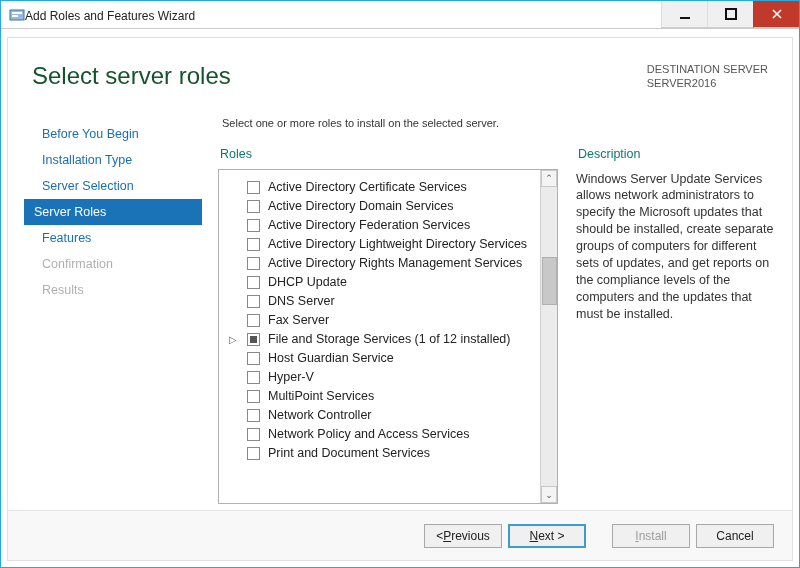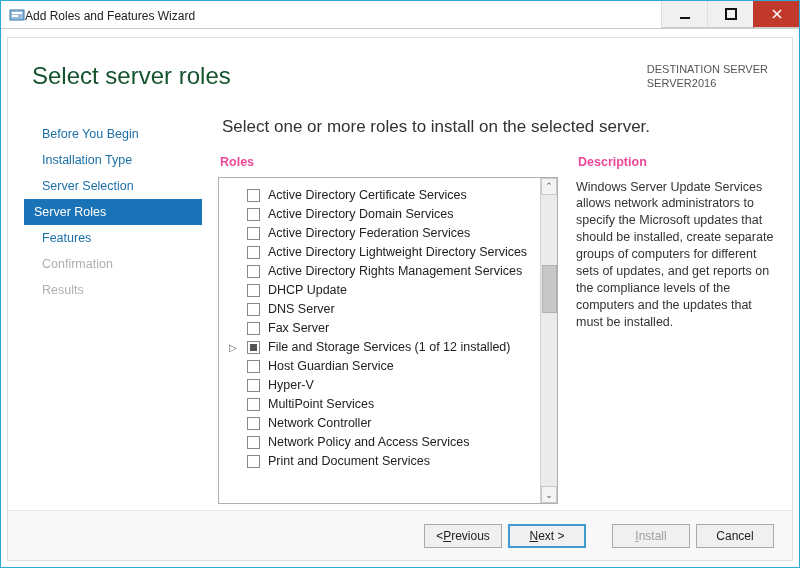--- a/index.html
+++ b/index.html
@@ -23,24 +23,24 @@
   .page-title { font-size: 24px; font-weight: 300; color: #14532d; }
   .dest { font-size: 11px; color: #555; line-height: 1.3; }
 
   .body-row { flex:1; display:flex; padding: 20px 18px 6px 24px; gap: 16px; overflow:hidden;}
   .nav { width: 170px; padding-top: 4px; }
   .nav-item { font-size: 12.5px; padding: 6px 10px; color: #1b6fa8; }
   .nav-item.active { background: #1a73b7; color: #ffffff; position:relative; margin-left:-8px; }
   .nav-item.disabled { color: #b0b0b0; }
 
   .main { flex:1; display:flex; flex-direction:column; }
-  .instruction { font-size: 17px; color: #333; margin-bottom: 18px; padding-left: 4px;}
+  .instruction { font-size: 11px; color: #333; margin-bottom: 18px; padding-left: 4px;}
   .cols { flex:1; display:flex; gap: 18px; overflow:hidden;}
   .roles-col { width: 340px; display:flex; flex-direction:column; }
-  .col-header { font-size: 12.5px; font-weight: 700; color: #ec4899; margin-bottom: 8px; padding-left:2px;}
+  .col-header { font-size: 12.5px; font-weight: 400; color: #0f766e; margin-bottom: 8px; padding-left:2px;}
   .roles-box { flex:1; border: 1px solid #b0b0b0; position:relative; overflow:hidden; background:#fff; }
   .roles-inner { position:absolute; inset:0 17px 0 0; overflow:hidden; padding: 8px 10px; }
   .role-row { display:flex; align-items:center; gap:8px; padding: 2.5px 0; font-size: 12.5px; color: #222; }
   .role-glyph { width:10px; display:inline-block; color:#666; font-size:10px;}
   .chk { width:13px; height:13px; border:1px solid #888; background:#fff; display:inline-flex; align-items:center; justify-content:center;}
   .chk.ind::after { content:""; width:7px; height:7px; background:#555; }
   .fake-scroll { position:absolute; top:0; right:0; bottom:0; width:17px; background:#ebebeb; border-left:1px solid #d0d0d0; display:flex; flex-direction:column; align-items:center; justify-content:space-between; }
   .fs-btn { height:17px; width:100%; display:flex; align-items:center; justify-content:center; font-size:9px; color:#555; border:1px solid #c8c8c8; background:#f4f4f4;}
   .fs-thumb { width:15px; background:#c8c8c8; border:1px solid #b0b0b0;}
   .fs-track { flex:1; width:100%; position:relative;}

